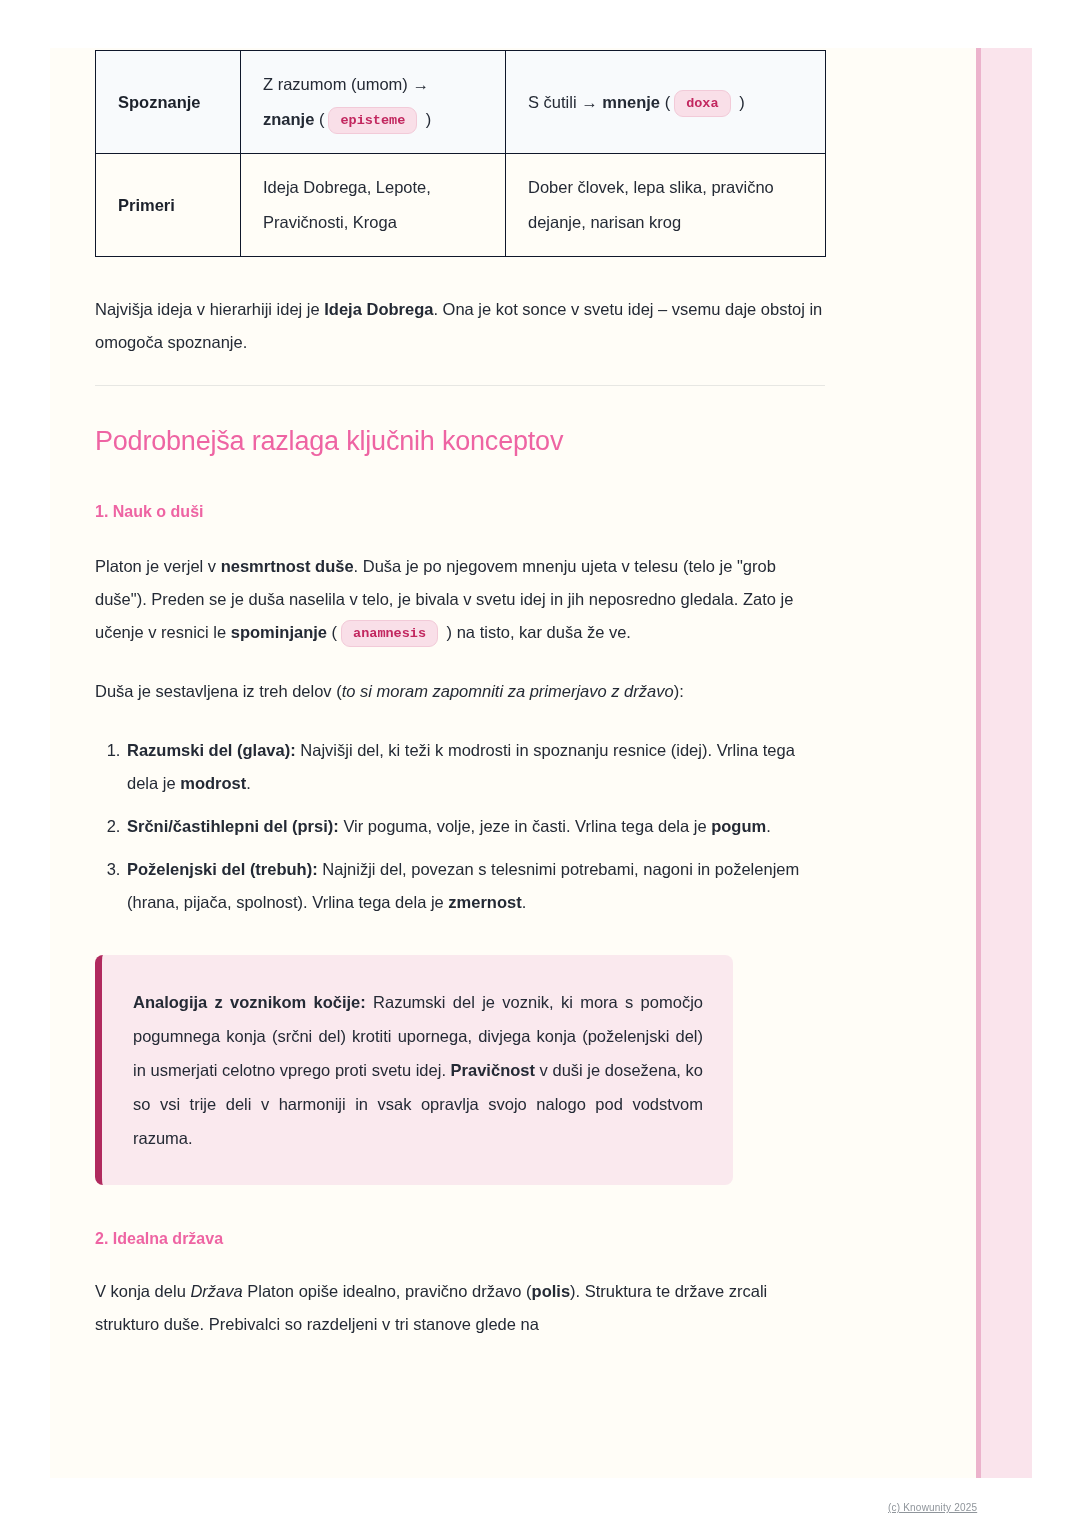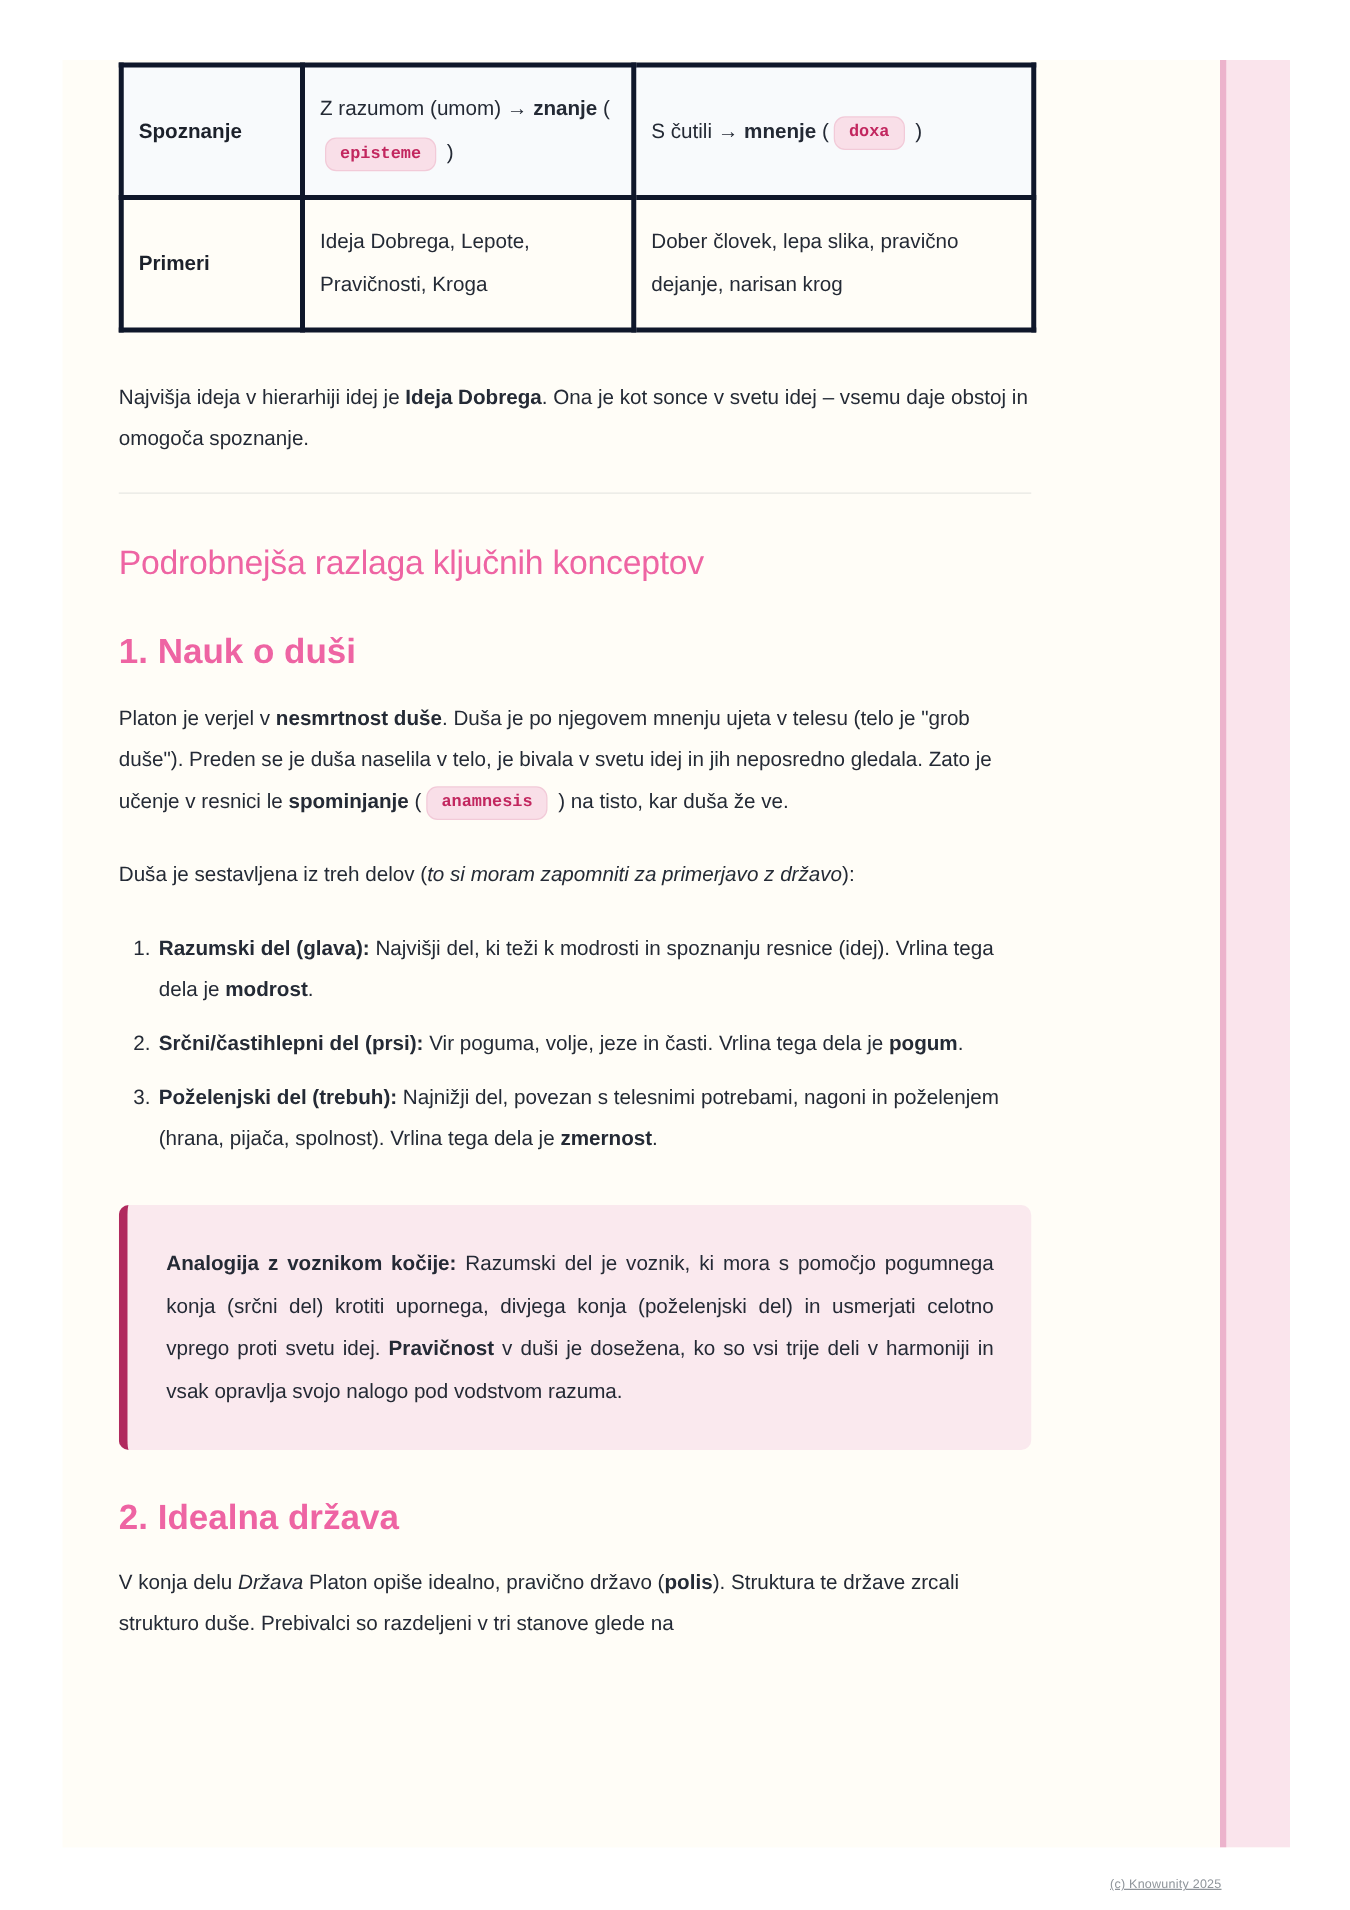--- a/index.html
+++ b/index.html
@@ -22,22 +22,22 @@
   .content{
     position:absolute;left:45px;top:0;width:730px;
     font-size:16.5px;line-height:33px;
   }
   
   table.idea-table{
     width:730px;border-collapse:collapse;table-layout:fixed;
     margin-top:2px;font-size:16.5px;
   }
   table.idea-table td{
-    border:4px solid #0f172a;vertical-align:middle;
-    padding:16px 12px;line-height:35px;box-sizing:border-box;
+    border:1px solid #0f172a;vertical-align:middle;
+    padding:16px 22px;line-height:35px;box-sizing:border-box;
     background:#fffdf7;
   }
   tr.row-spoznanje td{background:#f8fafc;}
   td.label-cell{font-weight:700;color:#1c212b;}
   
   .s-b{font-weight:700;}
   .s-i{font-style:italic;}
   .s-chip{
     display:inline-block;
     font-family:Liberation Mono, monospace;
@@ -47,29 +47,29 @@
     padding:2px 11px;margin:0 4px;vertical-align:1px;
   }
   p{margin:0;}
   .p-intro{margin-top:36px;}
   hr.divider{border:none;border-top:1px solid #e7e7e3;margin:26px 0 0 0;}
   h2.main-heading{
     margin:38px 0 0 0;font-size:27px;line-height:34px;
     color:#ee64a3;font-weight:400;letter-spacing:-0.2px;
   }
   h3.sub-heading{
-    margin:40px 0 0 0;font-size:28px;line-height:28px;
+    margin:40px 0 0 0;font-size:16px;line-height:28px;
     color:#ee64a3;font-weight:700;
   }
   .p-soul1{margin-top:24px;}
   .p-soul2{margin-top:26px;text-align:justify;}
   ol.soul-list{margin:26px 0 0 0;padding-left:30px;}
   ol.soul-list li{margin-bottom:10px;line-height:33px;padding-left:2px;}
   .callout{
-    margin-top:36px;box-sizing:border-box;width:730px;
+    margin-top:36px;box-sizing:border-box;width:638px;
     background:#fae9ee;border-left:7px solid #b02a5e;border-radius:8px;
     padding:30px 30px 30px 31px;line-height:34px;text-align:justify;
   }
   .h3-state{margin-top:40px;}
   .p-state{margin-top:22px;}
   .watermark{
     position:absolute;left:888px;top:1502px;z-index:5;
     font-size:10px;color:#8f959b;letter-spacing:0.2px;text-decoration:underline;
   }
 </style>

